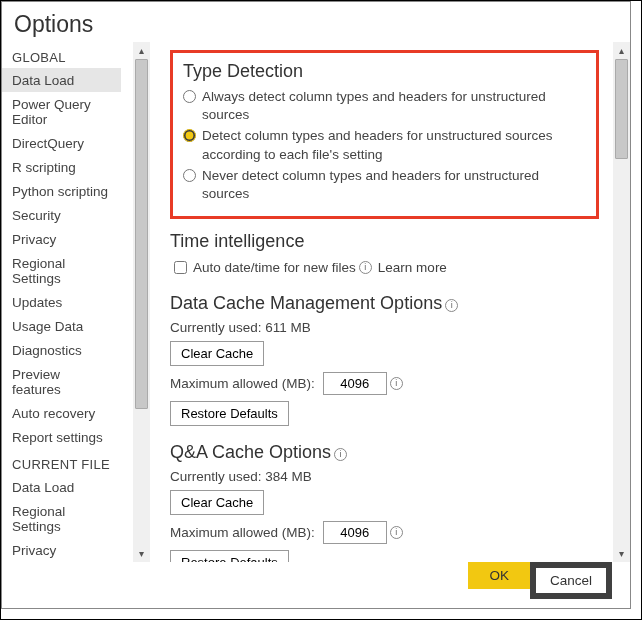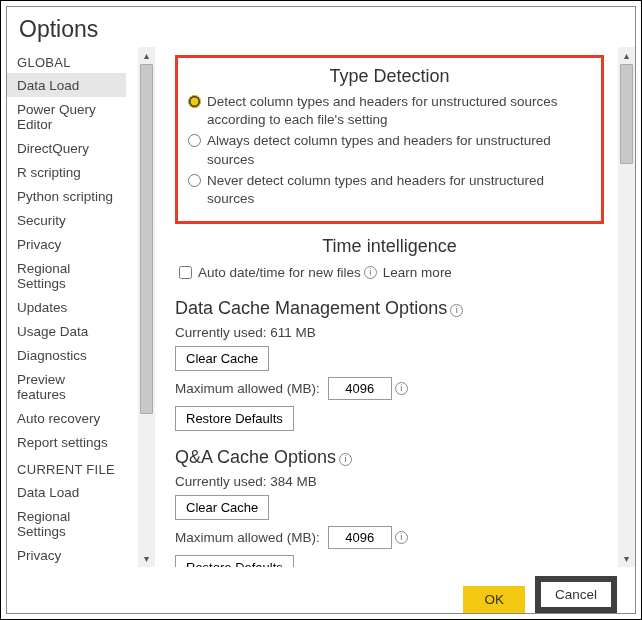--- a/index.html
+++ b/index.html
@@ -1,49 +1,49 @@
 <!DOCTYPE html>
 <html><head>
 <meta charset="utf-8">
 <style>
   * { box-sizing: border-box; font-family: "Segoe UI", Tahoma, sans-serif; }
   body { margin: 0; padding: 0; background: #fff; }
   .wrap { width: 642px; height: 620px; border: 1px solid #000; background: #fff; position: relative; }
-  .inner { width: 630px; height: 608px; margin: 5px; border: 1px solid #888; background: #fff; display: flex; flex-direction: column; }
+  .inner { width: 630px; height: 608px; border: 1px solid #888; background: #fff; display: flex; flex-direction: column; }
   .title { font-size: 23px; font-weight: 300; color: #333; padding: 9px 12px 4px 12px; }
   .body { flex: 1; display: flex; overflow: hidden; }
   .sidebar { width: 148px; display: flex; position: relative; gap: 12px; }
   .navlist { flex: 1; overflow-y: hidden; }
   .section-head { font-size: 13px; color: #444; padding: 8px 10px 3px 10px; letter-spacing: .3px; }
   .nav-item { font-size: 13.5px; color: #444; padding: 4.5px 10px; cursor: pointer; }
   .nav-item.selected { background: #e6e6e6; }
   .vscroll { width: 17px; background: #f0f0f0; position: relative; }
   .vscroll .arrow { position: absolute; left: 0; width: 17px; height: 17px; font-size: 10px; text-align: center; line-height: 17px; color: #555; }
   .vscroll .arrow.top { top: 0; }
   .vscroll .arrow.bot { bottom: 0; }
   .vscroll .thumb { position: absolute; left: 2px; right: 2px; background: #c8c8c8; border: 1px solid #aaa; border-radius: 1px; }
   .vscroll.left .thumb { top: 17px; height: 350px; }
   .vscroll.right .thumb { top: 17px; height: 100px; }
   .main { flex: 1; display: flex; }
   .content { flex: 1; padding: 8px 14px 0 20px; overflow: hidden; font-size: 13.5px; color: #444; }
   .highlight-box { border: 3px solid #e83b26; padding: 8px 10px 10px 10px; margin-bottom: 12px; }
-  h3.sec { font-size: 18px; font-weight: 400; color: #333; margin: 0 0 6px 0; text-align: center; }
+  h3.sec { font-size: 18px; font-weight: 400; color: #333; margin: 0 0 6px 0; }
   .radio-row { display: flex; align-items: flex-start; margin: 3px 0; }
   .radio-row input[type=radio] { margin: 2px 6px 0 0; }
   .radio-row label { flex: 1; line-height: 1.35; }
   .check-row { display: flex; align-items: center; margin: 3px 0; }
   .check-row input[type=checkbox] { margin-right: 6px; }
   .info { display:inline-block; width:13px; height:13px; border:1px solid #888; border-radius:50%; font-size:9px; line-height:11px; text-align:center; color:#666; margin-left:3px; vertical-align:middle; }
   .link { color: #404040; cursor: pointer; margin-left: 6px; }
   .btn { display:inline-block; border:1px solid #999; background:#fff; font-size:13px; padding:4px 10px; cursor:pointer; }
   .row { margin: 6px 0; display:flex; align-items:center; }
   .row label { margin-right: 8px; }
   .num-input { width:64px; padding:3px 4px; border:1px solid #999; font-size:13px; text-align:center; }
   .section-block { margin-bottom: 16px; }
-  .footer { height: 46px; display:flex; justify-content:flex-end; align-items:flex-end; padding-right:18px; gap:10px; }
+  .footer { height: 46px; display:flex; justify-content:flex-end; align-items:flex-start; padding-right:18px; }
   .ok-btn { background:#f2c811; border:1px solid #f2c811; color:#333; font-size:13.5px; padding:5px 20px; cursor:pointer; }
   .cancel-btn { background:#fff; border:6px solid #404040; color:#333; font-size:13.5px; padding:5px 14px; cursor:pointer; }
   input[type=radio] { accent-color: #f2c811; }
 </style>
 </head>
 <body>
 
 <div class="wrap">
   <div class="inner">
     <div class="title">Options</div>
@@ -76,26 +76,26 @@
           <div class="thumb"></div>
           <div class="arrow bot">▾</div>
         </div>
       </div>
 
       <div class="main">
         <div class="content">
           <div class="highlight-box">
             <h3 class="sec">Type Detection</h3>
             <div class="radio-row">
+              <input type="radio" name="td" style="">
+              <label>Always detect column types and headers for unstructured sources</label>
+            </div>
+            <div class="radio-row">
               <input type="radio" name="td" checked="" style="">
               <label>Detect column types and headers for unstructured sources according to each file's setting</label>
-            </div>
-            <div class="radio-row">
-              <input type="radio" name="td" style="">
-              <label>Always detect column types and headers for unstructured sources</label>
             </div>
             <div class="radio-row">
               <input type="radio" name="td" style="">
               <label>Never detect column types and headers for unstructured sources</label>
             </div>
           </div>
 
           <div class="section-block">
             <h3 class="sec">Time intelligence</h3>
             <div class="check-row">

